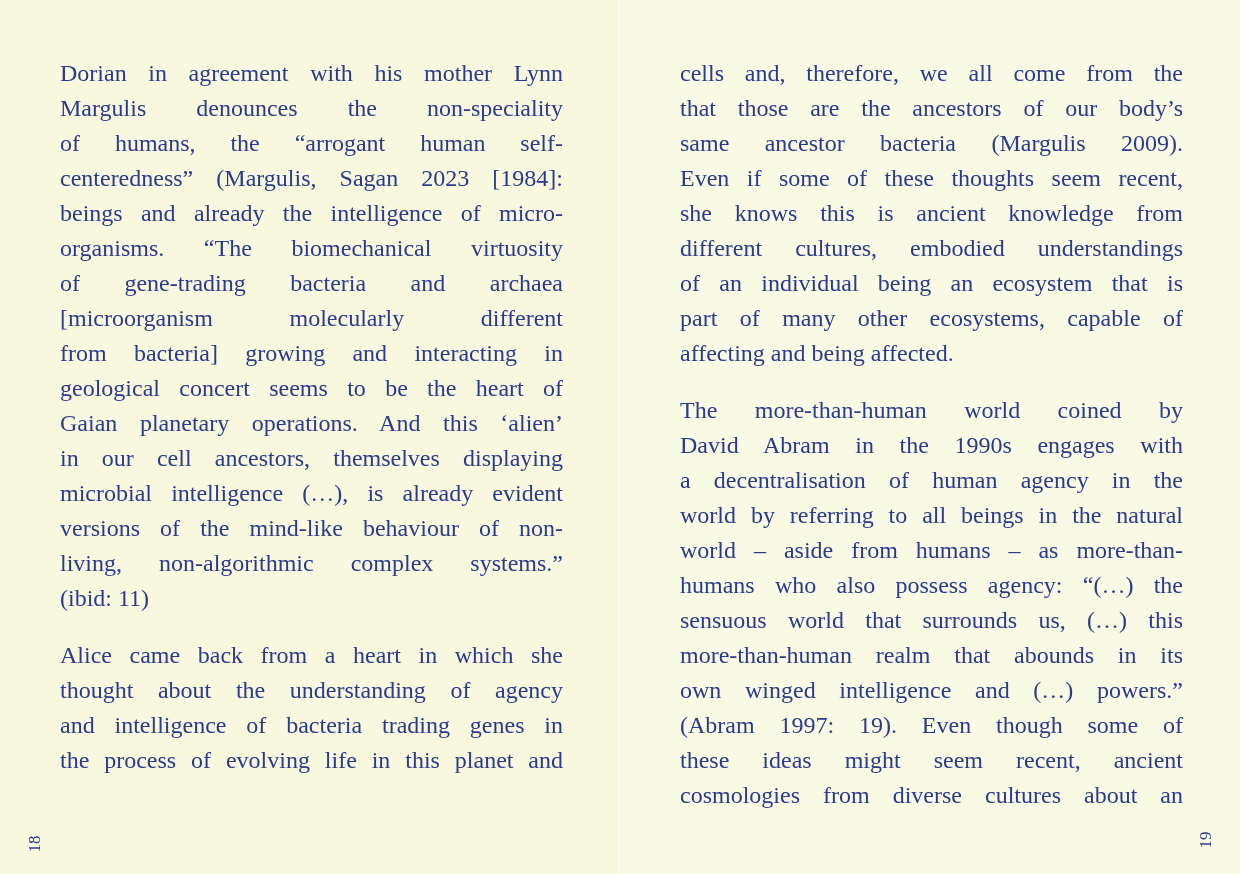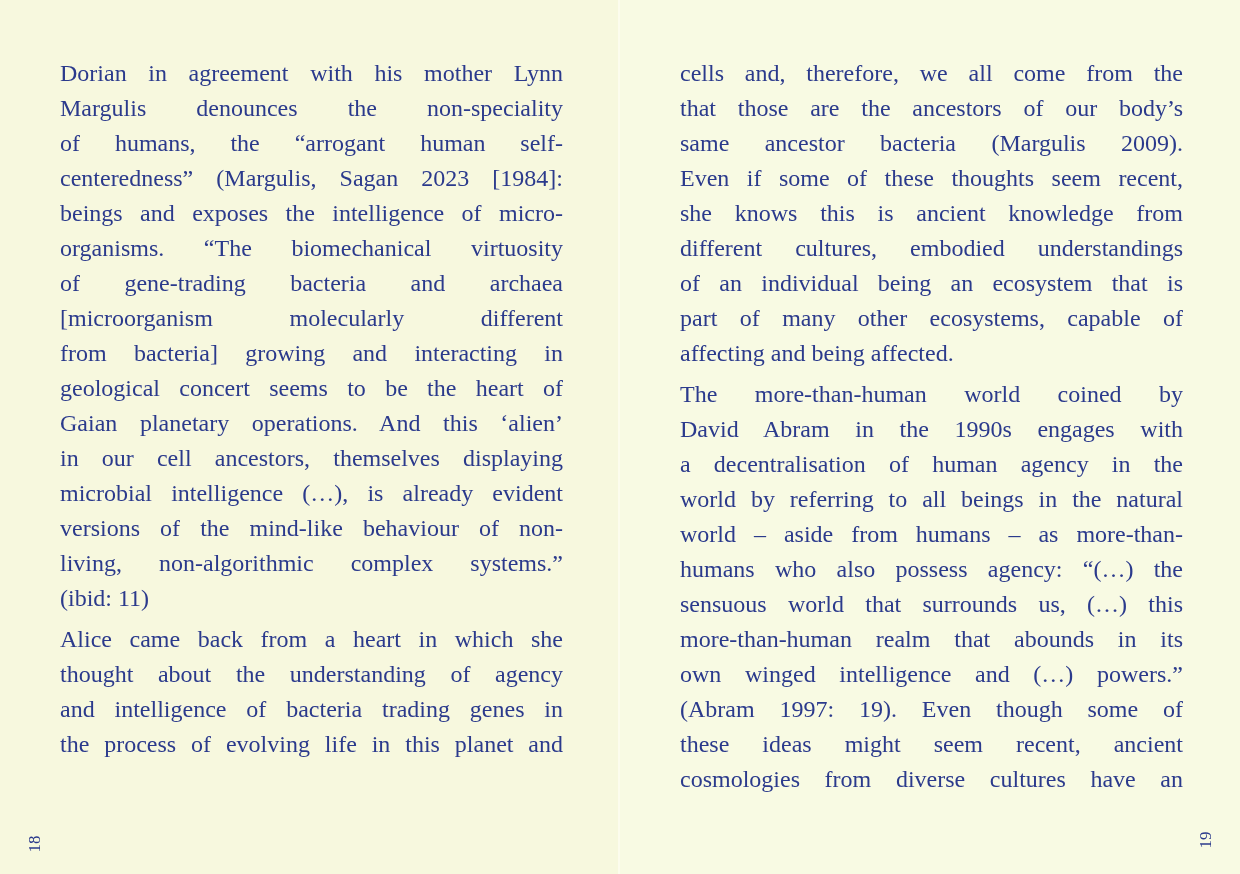--- a/index.html
+++ b/index.html
@@ -35,21 +35,21 @@
   }
   .textblock {
     position: absolute;
     top: 56px;
     left: 60px;
     width: 503px;
     color: var(--ink, #2b3a8c);
     font-size: 24px;
     line-height: 35px;
   }
-  .paragraph + .paragraph { margin-top: 6px; }
+  .paragraph + .paragraph { margin-top: 22px; }
   .line {
     text-align: justify;
     text-align-last: justify;
     white-space: normal;
   }
   .line.ragged { text-align-last: left; }
   .pagenum {
     position: absolute;
     width: 30px;
     height: 30px;
@@ -67,21 +67,21 @@
 <body>
 
 <div class="spread">
   <div class="page page-left">
     <div class="textblock">
         <div class="paragraph">
           <div class="line">Dorian in agreement with his mother Lynn</div>
           <div class="line">Margulis denounces the non-speciality</div>
           <div class="line">of humans, the “arrogant human self-</div>
           <div class="line">centeredness” (Margulis, Sagan 2023 [1984]:</div>
-          <div class="line">beings and exposes the intelligence of micro-</div>
+          <div class="line">beings and already the intelligence of micro-</div>
           <div class="line">organisms. “The biomechanical virtuosity</div>
           <div class="line">of gene-trading bacteria and archaea</div>
           <div class="line">[microorganism molecularly different</div>
           <div class="line">from bacteria] growing and interacting in</div>
           <div class="line">geological concert seems to be the heart of</div>
           <div class="line">Gaian planetary operations. And this ‘alien’</div>
           <div class="line">in our cell ancestors, themselves displaying</div>
           <div class="line">microbial intelligence (…), is already evident</div>
           <div class="line">versions of the mind-like behaviour of non-</div>
           <div class="line">living, non-algorithmic complex systems.”</div>
@@ -117,18 +117,18 @@
           <div class="line">David Abram in the 1990s engages with</div>
           <div class="line">a decentralisation of human agency in the</div>
           <div class="line">world by referring to all beings in the natural</div>
           <div class="line">world – aside from humans – as more-than-</div>
           <div class="line">humans who also possess agency: “(…) the</div>
           <div class="line">sensuous world that surrounds us, (…) this</div>
           <div class="line">more-than-human realm that abounds in its</div>
           <div class="line">own winged intelligence and (…) powers.”</div>
           <div class="line">(Abram 1997: 19). Even though some of</div>
           <div class="line">these ideas might seem recent, ancient</div>
-          <div class="line">cosmologies from diverse cultures have an</div>
+          <div class="line">cosmologies from diverse cultures about an</div>
         </div>
       </div>
     <div class="pagenum pagenum-right">19</div>
   </div>
 </div>
 
 </body></html>

